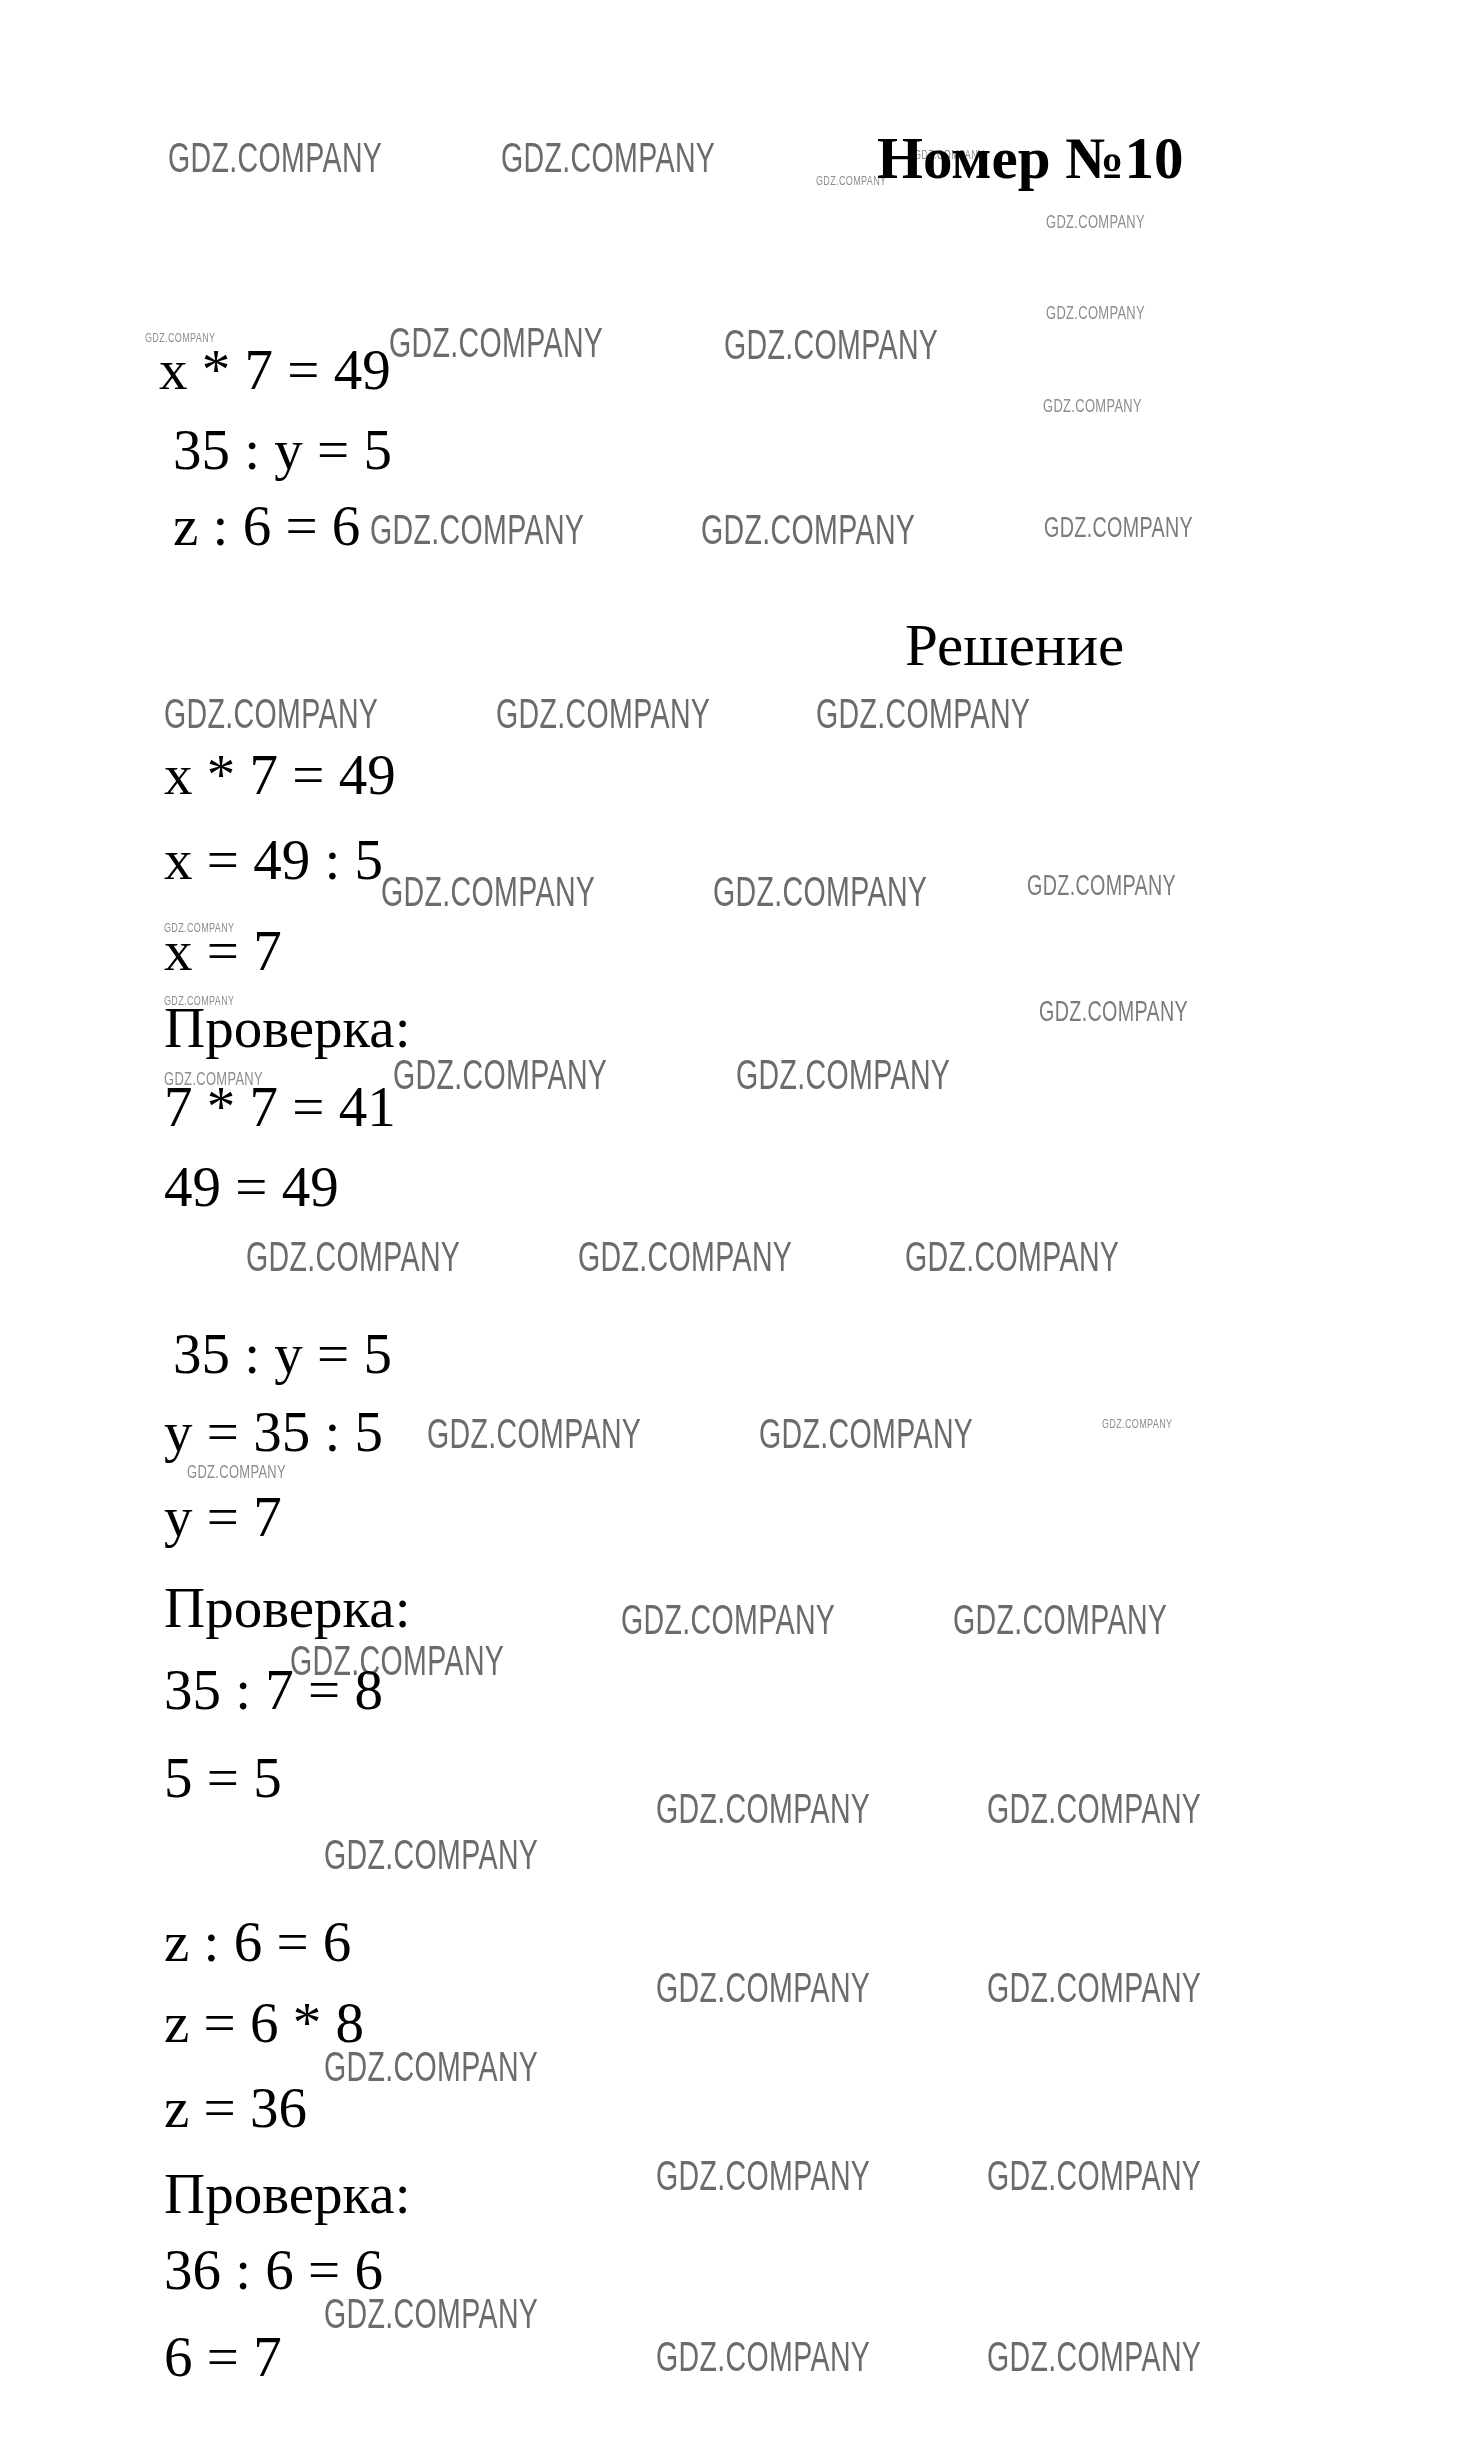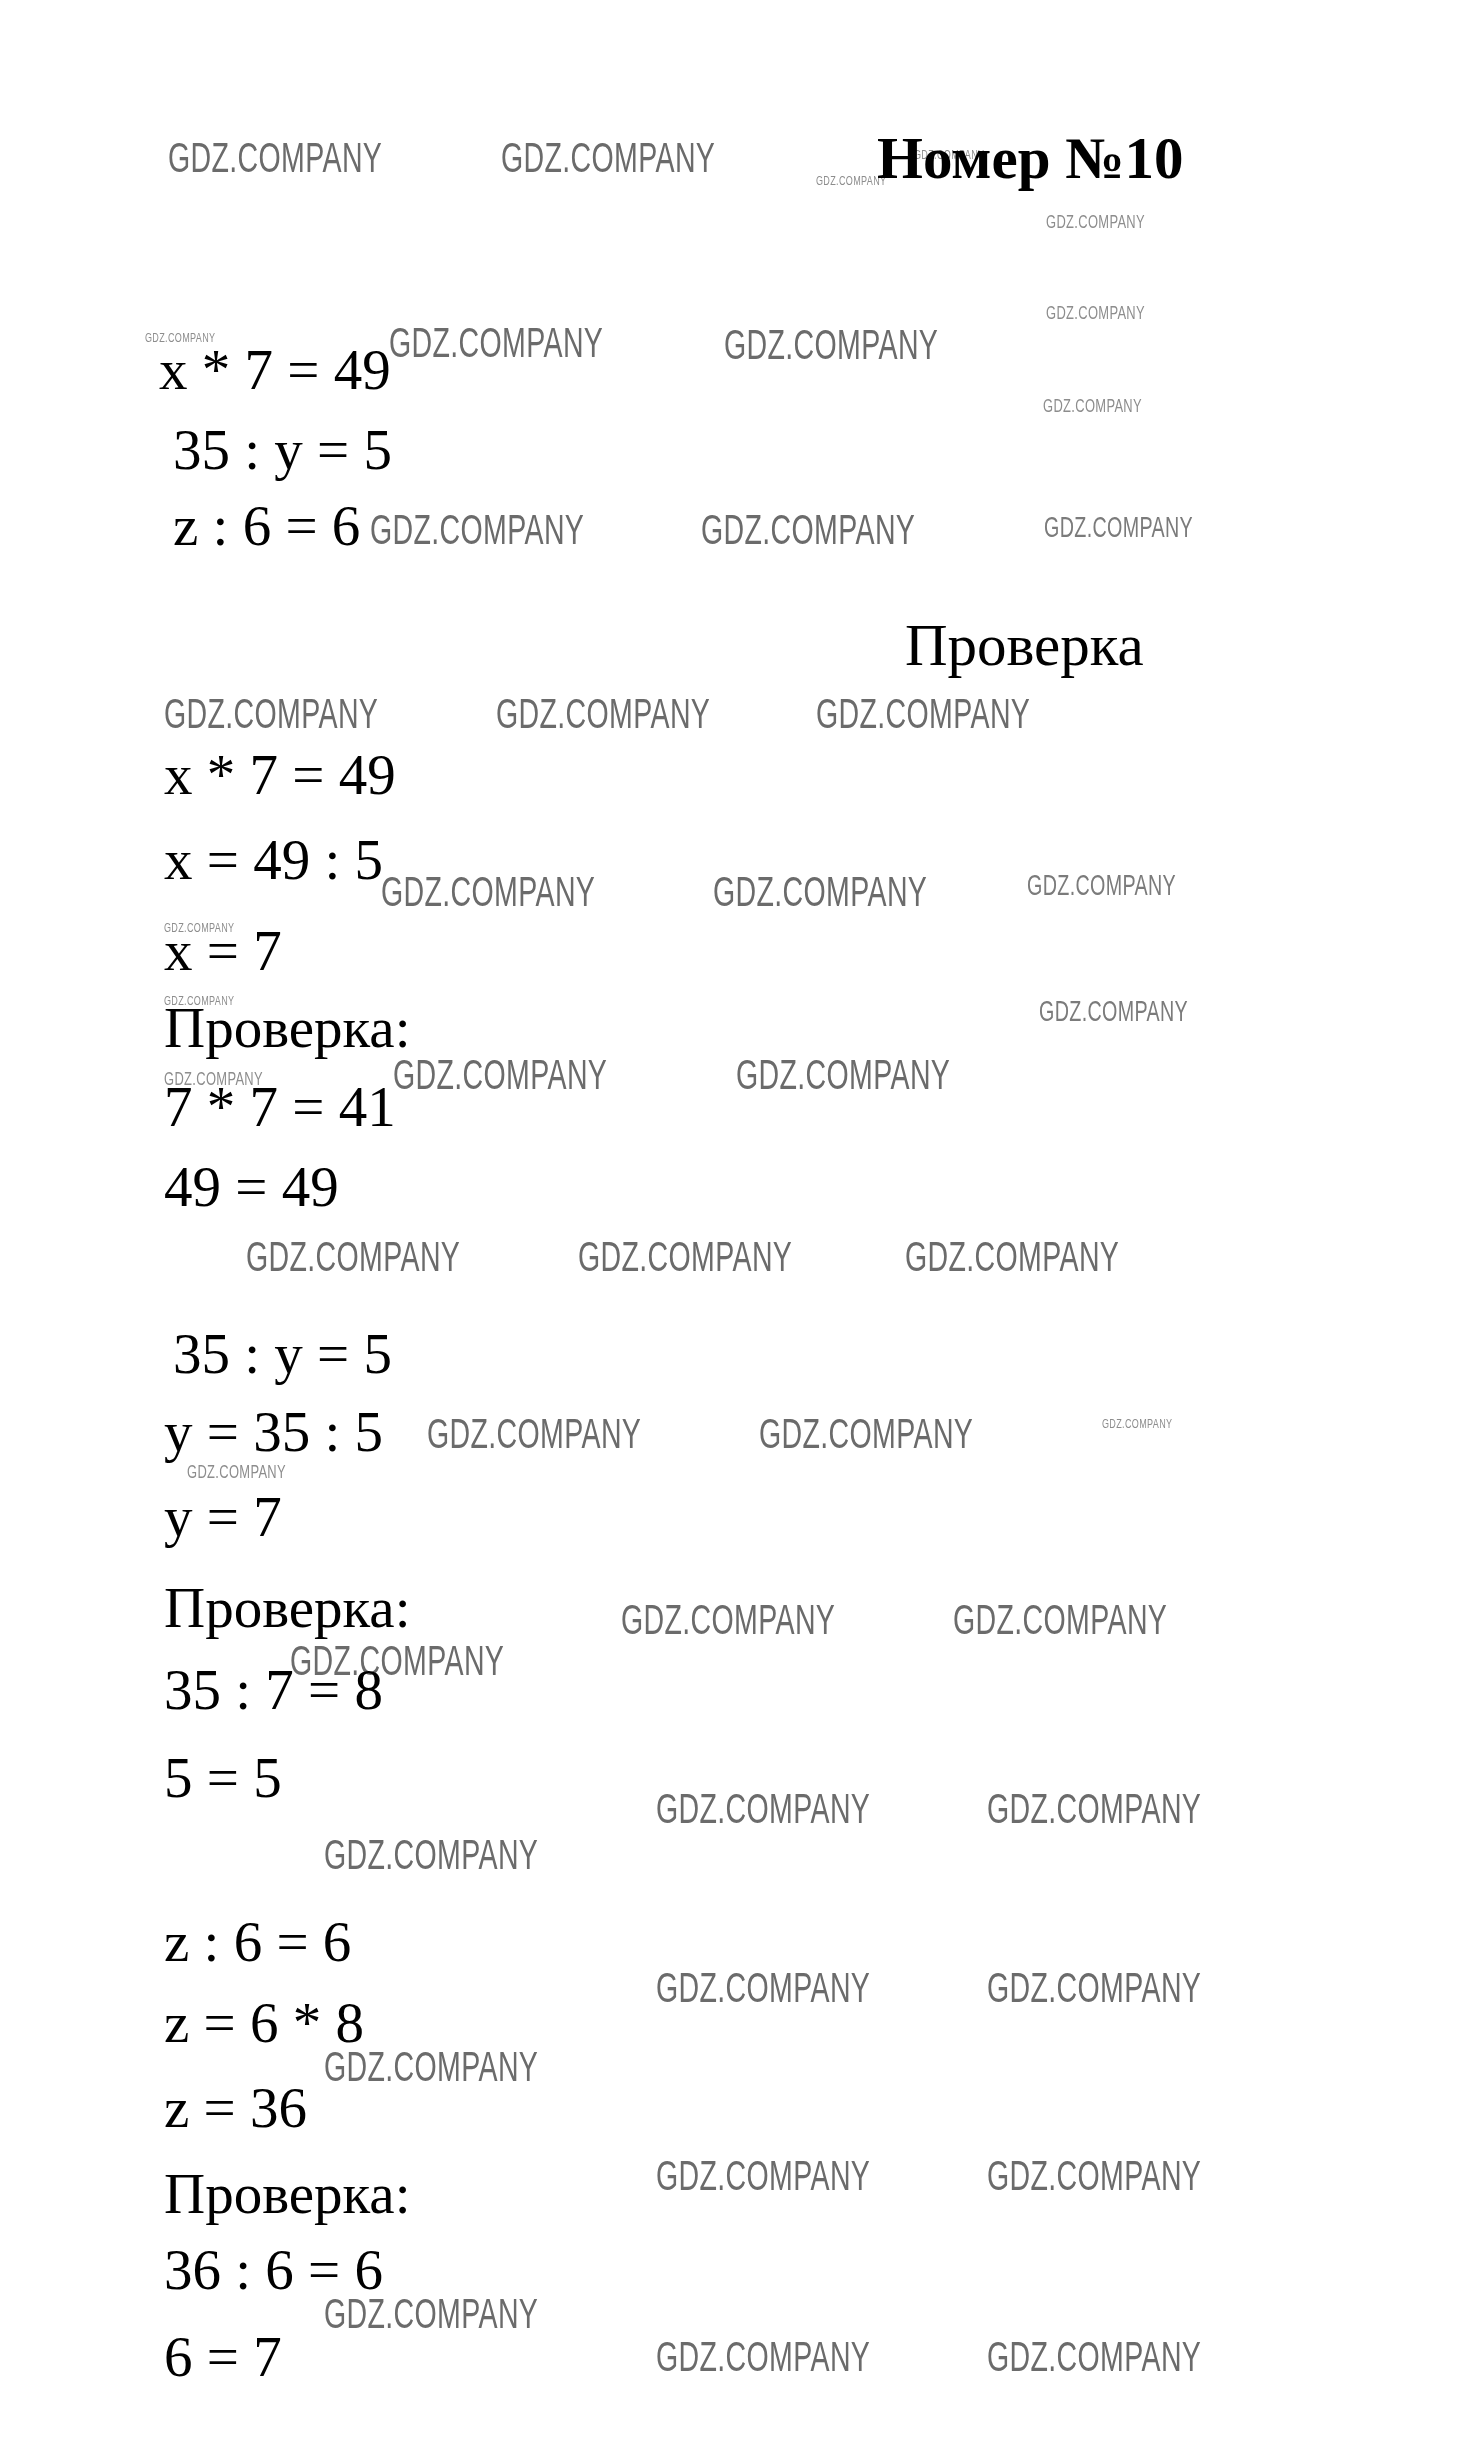--- a/index.html
+++ b/index.html
@@ -88,21 +88,21 @@
   <span class="wm wm-n" style="left:656px;top:2336px">GDZ.COMPANY</span>
   <span class="wm wm-n" style="left:987px;top:2336px">GDZ.COMPANY</span>
 
   <h1 class="t t-lg" style="left:877px;top:129px;margin:0;font-weight:bold">Номер №10</h1>
 
 
   <div class="t t-md" style="left:159px;top:341px">x * 7 = 49</div>
   <div class="t t-md" style="left:173px;top:421px">35 : y = 5</div>
   <div class="t t-md" style="left:173px;top:497px">z : 6 = 6</div>
 
-  <div class="t t-lg" style="left:905px;top:616px">Проверка</div>
+  <div class="t t-lg" style="left:905px;top:616px">Решение</div>
 
   <div class="t t-md" style="left:164px;top:746px">x * 7 = 49</div>
   <div class="t t-md" style="left:164px;top:831px">x = 49 : 5</div>
   <div class="t t-md" style="left:164px;top:922px">x = 7</div>
   <div class="t t-md" style="left:164px;top:999px">Проверка:</div>
   <div class="t t-md" style="left:164px;top:1078px">7 * 7 = 41</div>
   <div class="t t-md" style="left:164px;top:1158px">49 = 49</div>
 
   <div class="t t-md" style="left:173px;top:1325px">35 : y = 5</div>
   <div class="t t-md" style="left:164px;top:1403px">y = 35 : 5</div>

